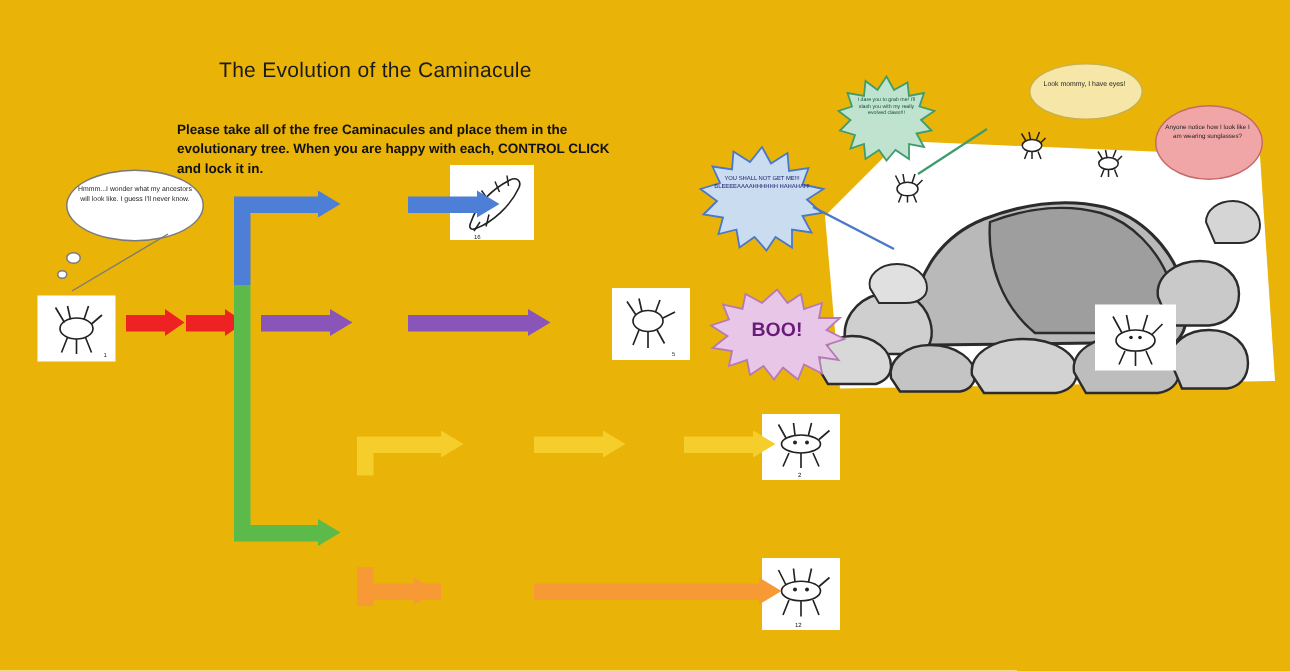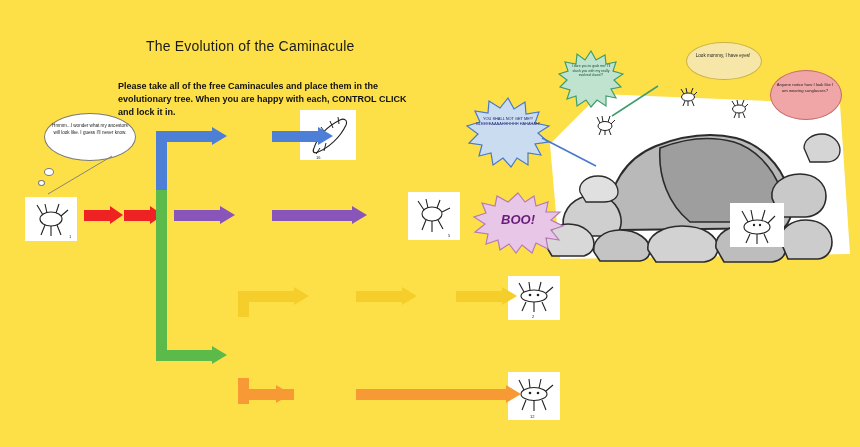--- a/index.html
+++ b/index.html
@@ -4,21 +4,21 @@
 <style>
   html, body {
     margin: 0;
     padding: 0;
     background: #f7f7f7;
   }
   #canvas {
     position: relative;
     width: 860px;
     height: 447px;
-    background: #fde047;
+    background: #eab308;
     overflow: hidden;
     font-family: "Liberation Sans", sans-serif;
   }
   .abs { position: absolute; }
 
   
   #title {
     left: 146px;
     top: 38px;
     font-size: 14px;
@@ -105,21 +105,20 @@
   }
 
   
   #boo-text {
     position: absolute;
     left: 487px; top: 212px;
     width: 62px;
     text-align: center;
     font-size: 13px;
     font-weight: bold;
-    font-style: italic;
     color: #6a1b7a;
   }
 
   
   #rockpile { left: 540px; top: 84px; }
 </style>
 </head>
 <body>
 
 <div id="canvas">

